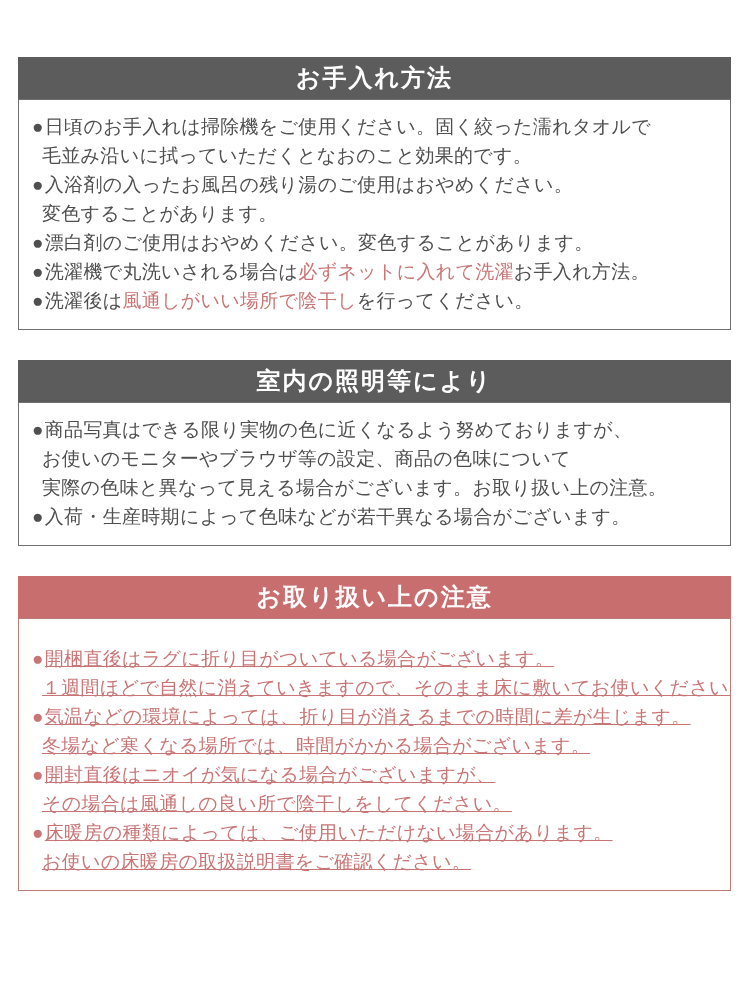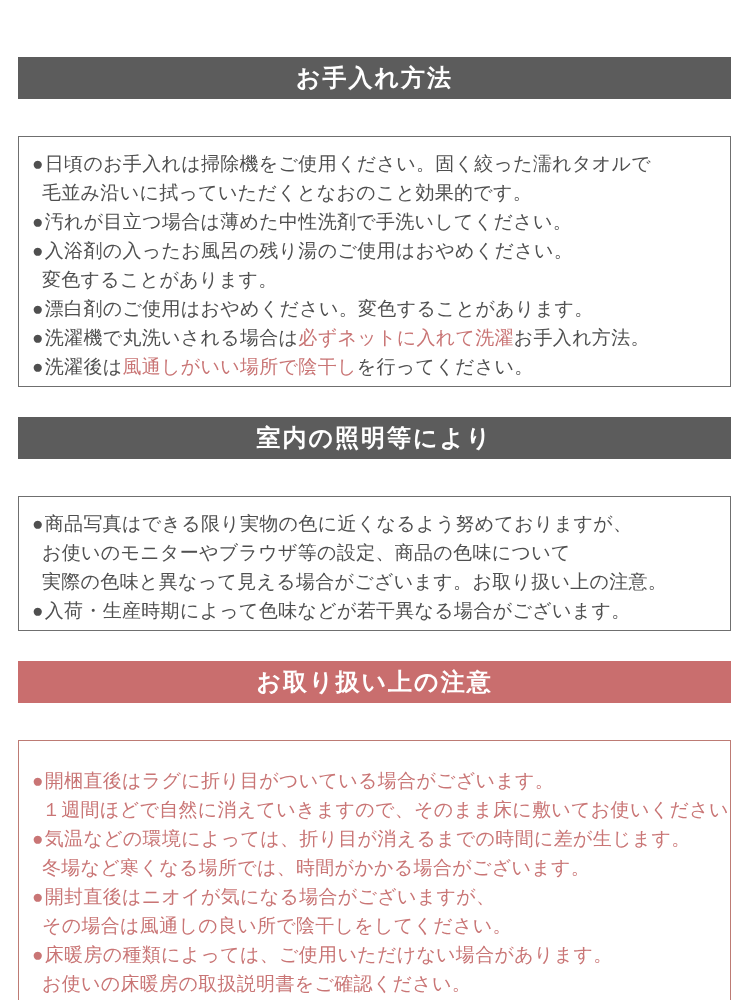--- a/index.html
+++ b/index.html
@@ -32,37 +32,37 @@
     margin: 0;
     color: #ffffff;
     font-size: 24px;
     font-weight: bold;
     letter-spacing: 2px;
     line-height: 1;
   }
   .panel-body {
     background: #ffffff;
     box-sizing: border-box;
-    padding: 12px 6px 5px 13px;
+    padding: 12px 6px 14px 13px;
     font-size: 19px;
     line-height: 29px;
     letter-spacing: 0.3px;
     overflow: hidden;
-    margin-top: 37px;
   }
   .theme-gray .panel-header { background: var(--gray-header, #5c5c5c); }
   .theme-gray .panel-body {
     border: 1px solid var(--gray-border, #6f6f6f);
     color: var(--gray-text, #4f4f4f);
   }
   .theme-red .panel-header { background: var(--red-accent, #c96e6e); }
   .theme-red .panel-body {
     border: 1px solid var(--red-border, #bd7b74);
     color: var(--red-text, #c97575);
     padding-top: 25px;
+    text-decoration: underline;
   }
   .line {
     margin: 0;
     white-space: nowrap;
   }
   .line.cont {
     padding-left: 10px;
   }
   .bullet-icon {
     display: inline-block;
@@ -77,21 +77,20 @@
 
 <div class="page">
 
   <section class="panel theme-gray">
     <div class="panel-header">
       <h2 class="panel-title">お手入れ方法</h2>
     </div>
     <div class="panel-body">
         <p class="line has-bullet"><span class="bullet-icon">●</span><span class="seg">日頃のお手入れは掃除機をご使用ください。固く絞った濡れタオルで</span></p>
         <p class="line cont"><span class="seg">毛並み沿いに拭っていただくとなおのこと効果的です。</span></p>
-        <p class="line has-bullet"><span class="bullet-icon">●</span><span class="seg">汚れが目立つ場合は薄めた中性洗剤で手洗いしてください。</span></p>
         <p class="line has-bullet"><span class="bullet-icon">●</span><span class="seg">入浴剤の入ったお風呂の残り湯のご使用はおやめください。</span></p>
         <p class="line cont"><span class="seg">変色することがあります。</span></p>
         <p class="line has-bullet"><span class="bullet-icon">●</span><span class="seg">漂白剤のご使用はおやめください。変色することがあります。</span></p>
         <p class="line has-bullet"><span class="bullet-icon">●</span><span class="seg">洗濯機で丸洗いされる場合は</span><span class="seg em">必ずネットに入れて洗濯</span><span class="seg">お手入れ方法。</span></p>
         <p class="line has-bullet"><span class="bullet-icon">●</span><span class="seg">洗濯後は</span><span class="seg em">風通しがいい場所で陰干し</span><span class="seg">を行ってください。</span></p>
       </div>
   </section>
 
   <section class="panel theme-gray">
     <div class="panel-header">

